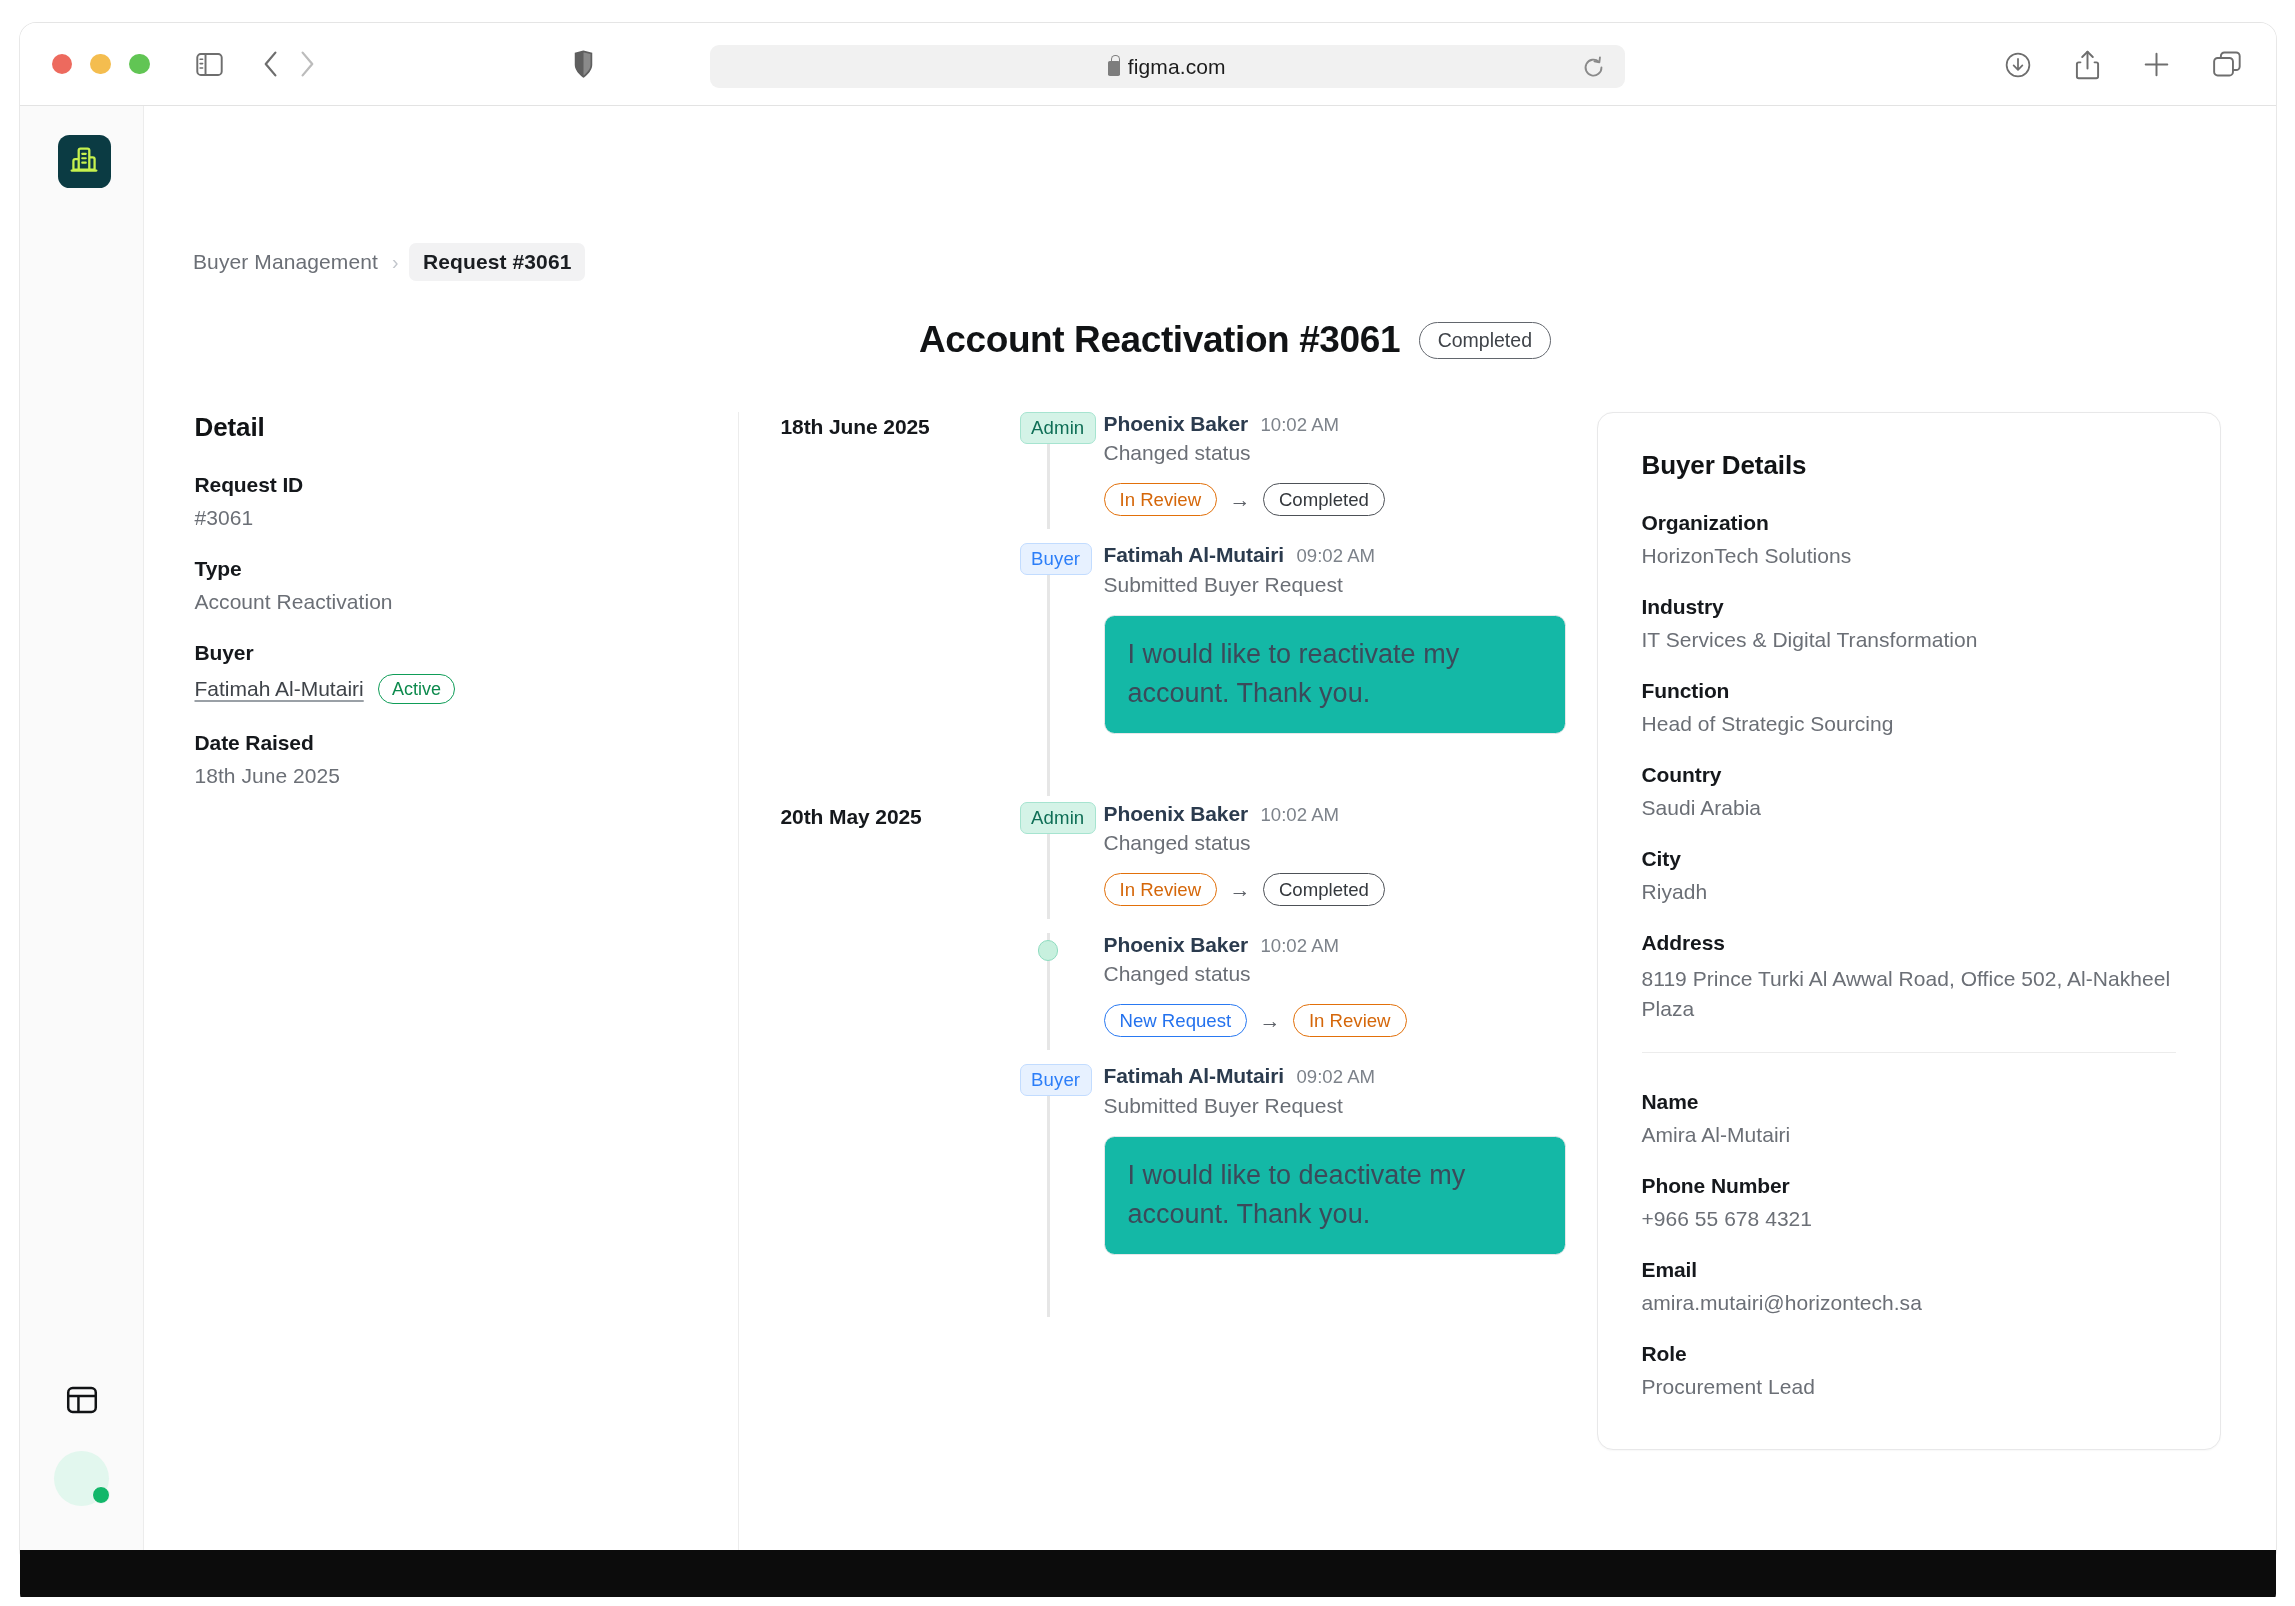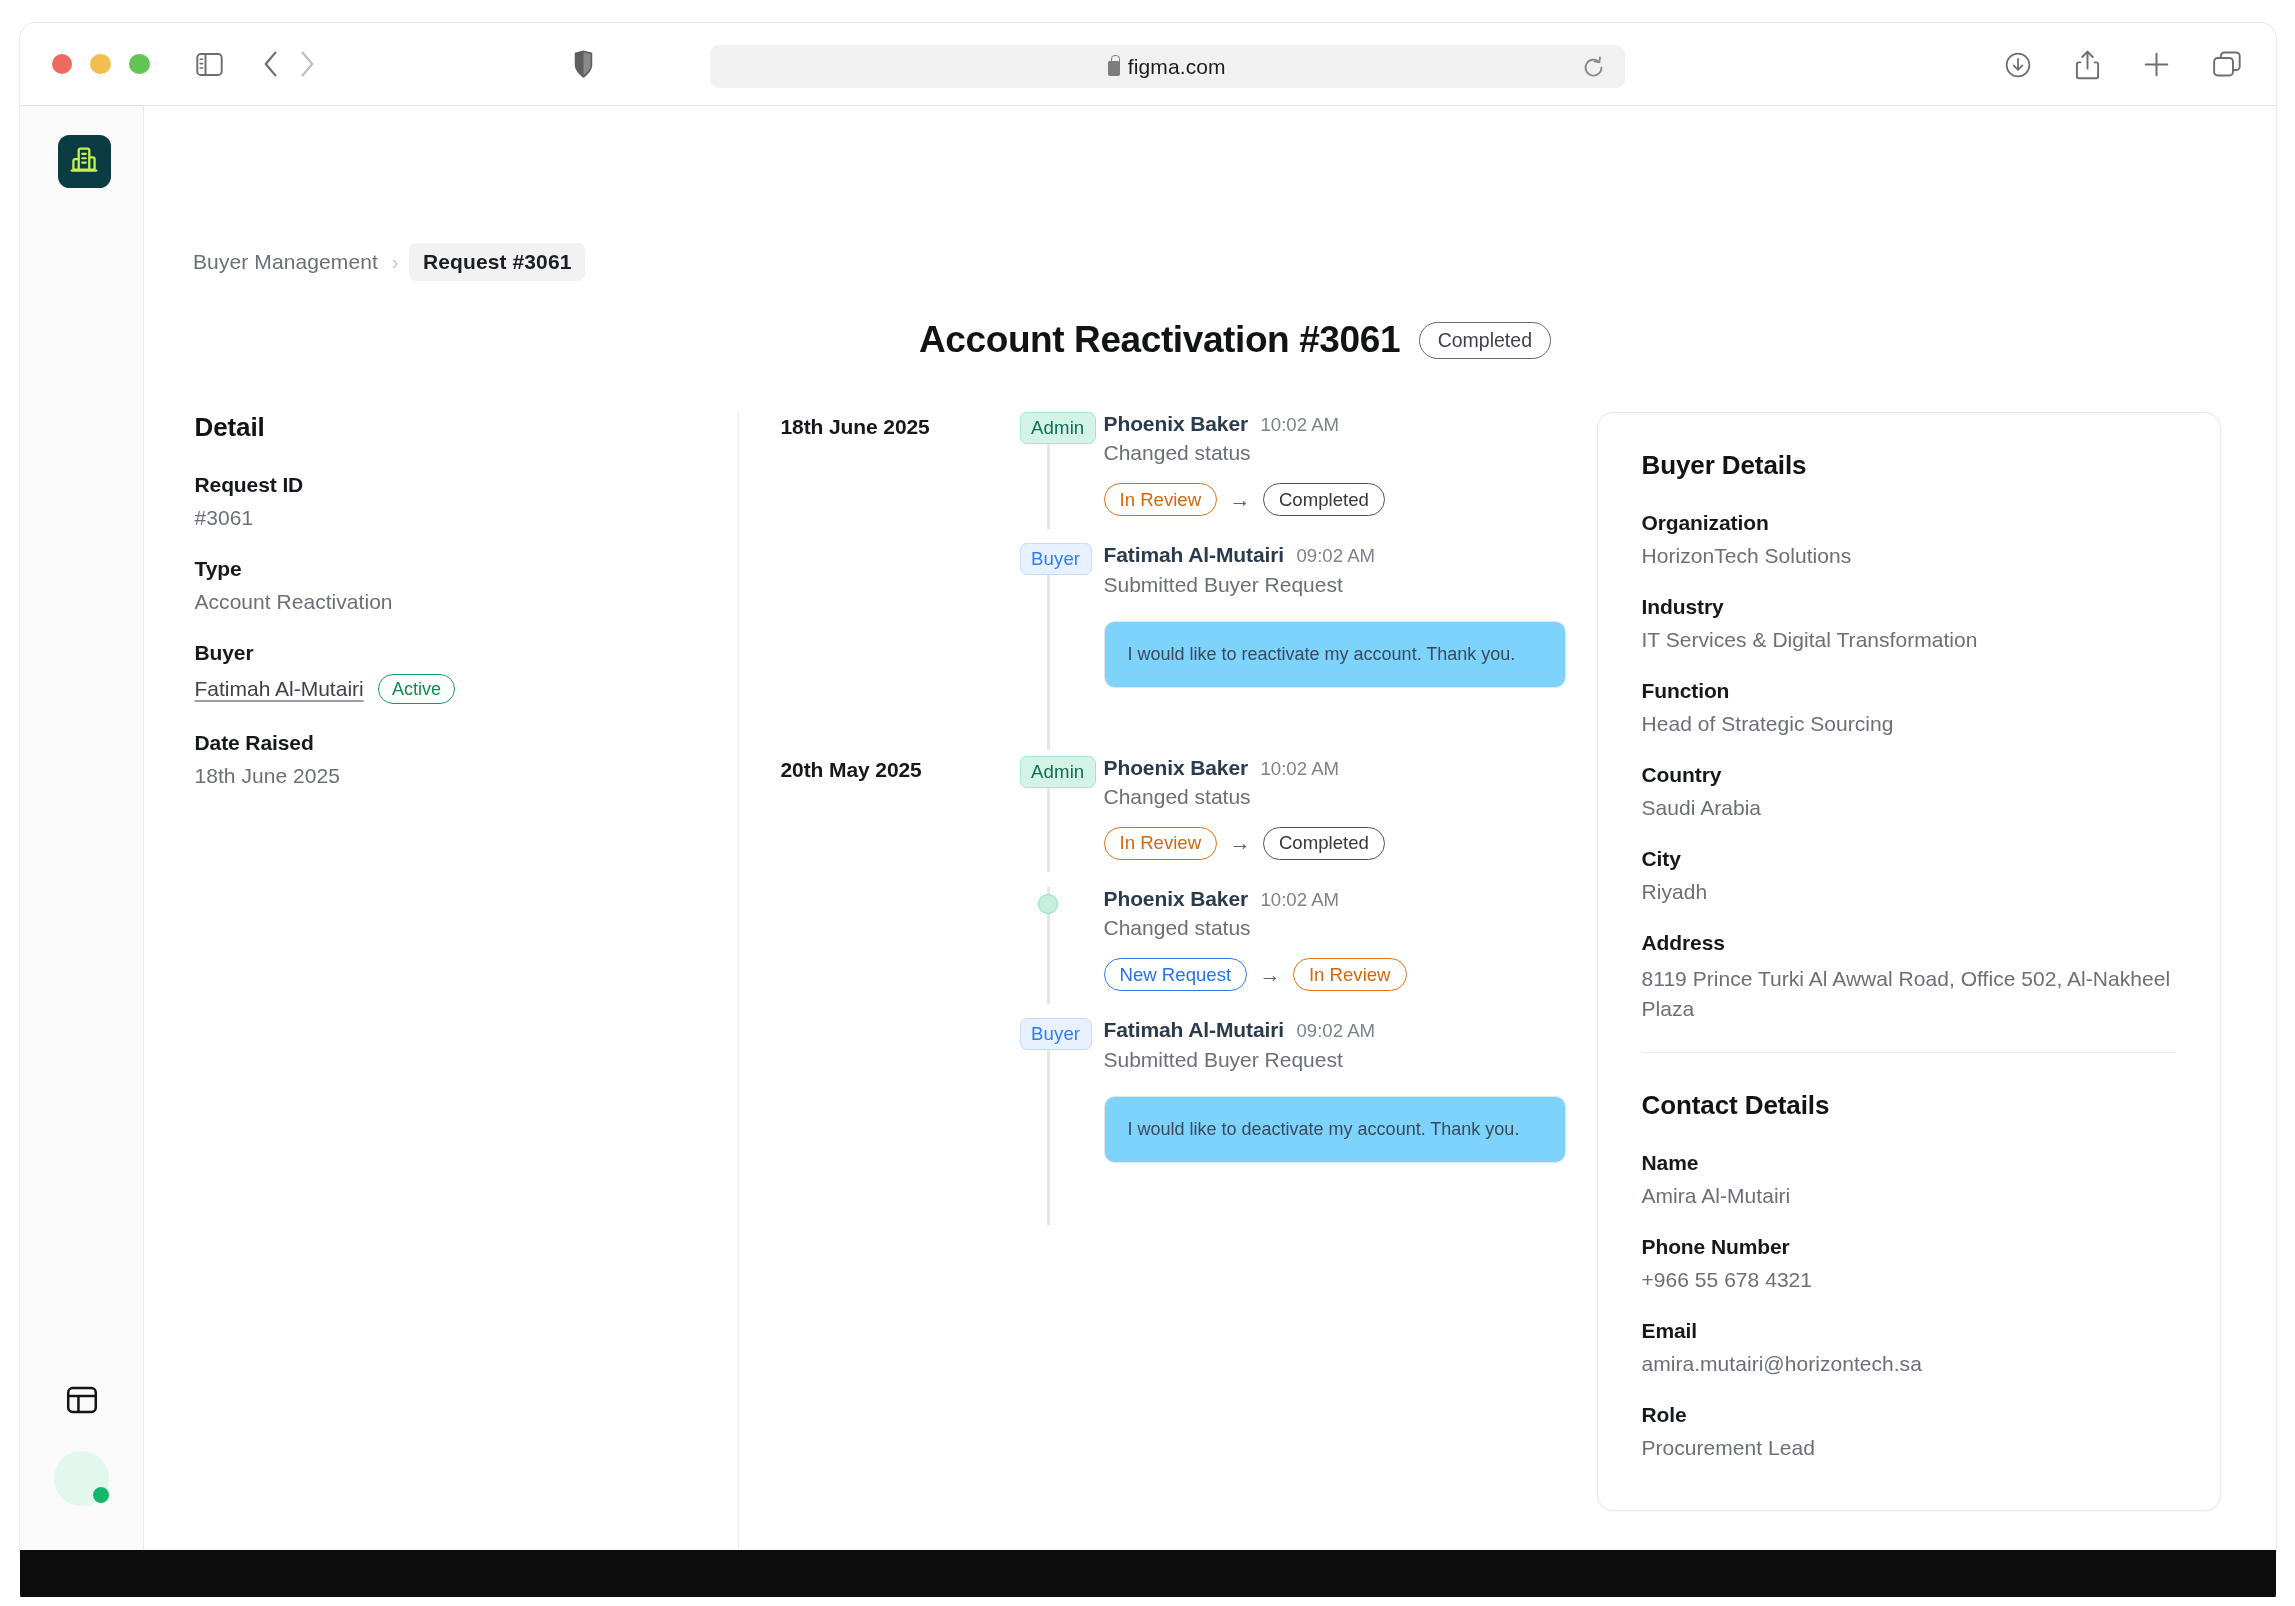--- a/index.html
+++ b/index.html
@@ -213,27 +213,27 @@
   .entry-action { font-size: 21px; color: #6b6f76; margin-top: 5.3px; }
 
   .status-change { display: flex; align-items: center; gap: 12.4px; margin-top: 18px; }
   .arrow { font-size: 21px; color: #5d6168; }
   .pill-sm { font-size: 18.6px; padding: 5.3px 15px; height: 33px; border-width: 1.3px; border-style: solid; }
   .st-inreview { border-color: #e2700a; color: #d5670a; }
   .st-completed { border-color: #4d5157; color: #34383d; }
   .st-newrequest { border-color: #2979f2; color: #2472ee; }
 
   .quote {
-    margin-top: 24px;
+    margin-top: 18px;
     border: 0.9px solid #e6e7e9;
     border-radius: 10.6px;
-    background: #7dd3fc;
+    background: #14b8a6;
     padding: 19.5px 23px;
     max-width: 483px;
-    font-size: 18px; color: #3b4a5a; line-height: 1.45;
+    font-size: 27px; color: #3b4a5a; line-height: 1.45;
   }
 
   .group-gap { height: 41px; }
 
   
   .card {
     border: 0.9px solid #e8e8e9;
     border-radius: 16px;
     background: #ffffff;
     padding: 37px 44px 46px 44px;
@@ -540,21 +540,20 @@
                 <div class="field-label">City</div>
                 <div class="field-value">Riyadh</div>
               </div>
               <div class="field">
                 <div class="field-label">Address</div>
                 <div class="field-value addr-value">8119 Prince Turki Al Awwal Road, Office 502, Al-Nakheel Plaza</div>
               </div>
 
               <div class="divider"></div>
 
-              <div class="card-sub">Contact Details</div>
 
               <div class="field">
                 <div class="field-label">Name</div>
                 <div class="field-value">Amira Al-Mutairi</div>
               </div>
               <div class="field">
                 <div class="field-label">Phone Number</div>
                 <div class="field-value">+966 55 678 4321</div>
               </div>
               <div class="field">

